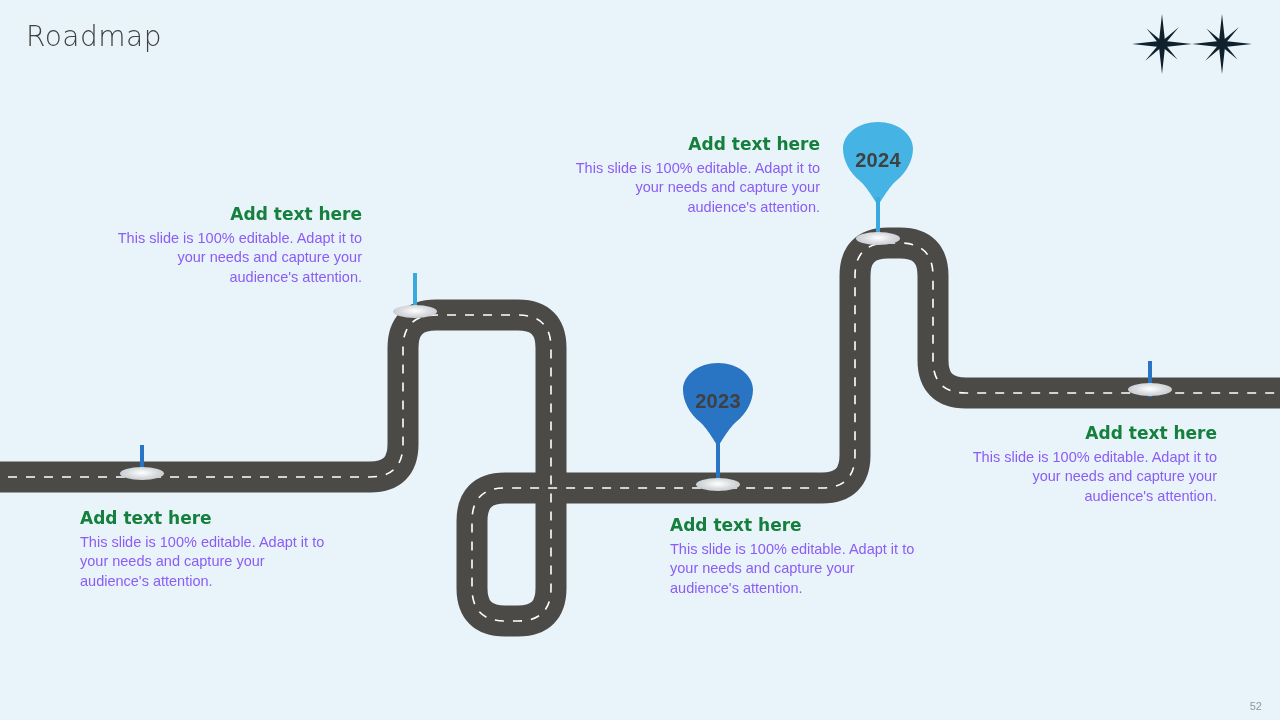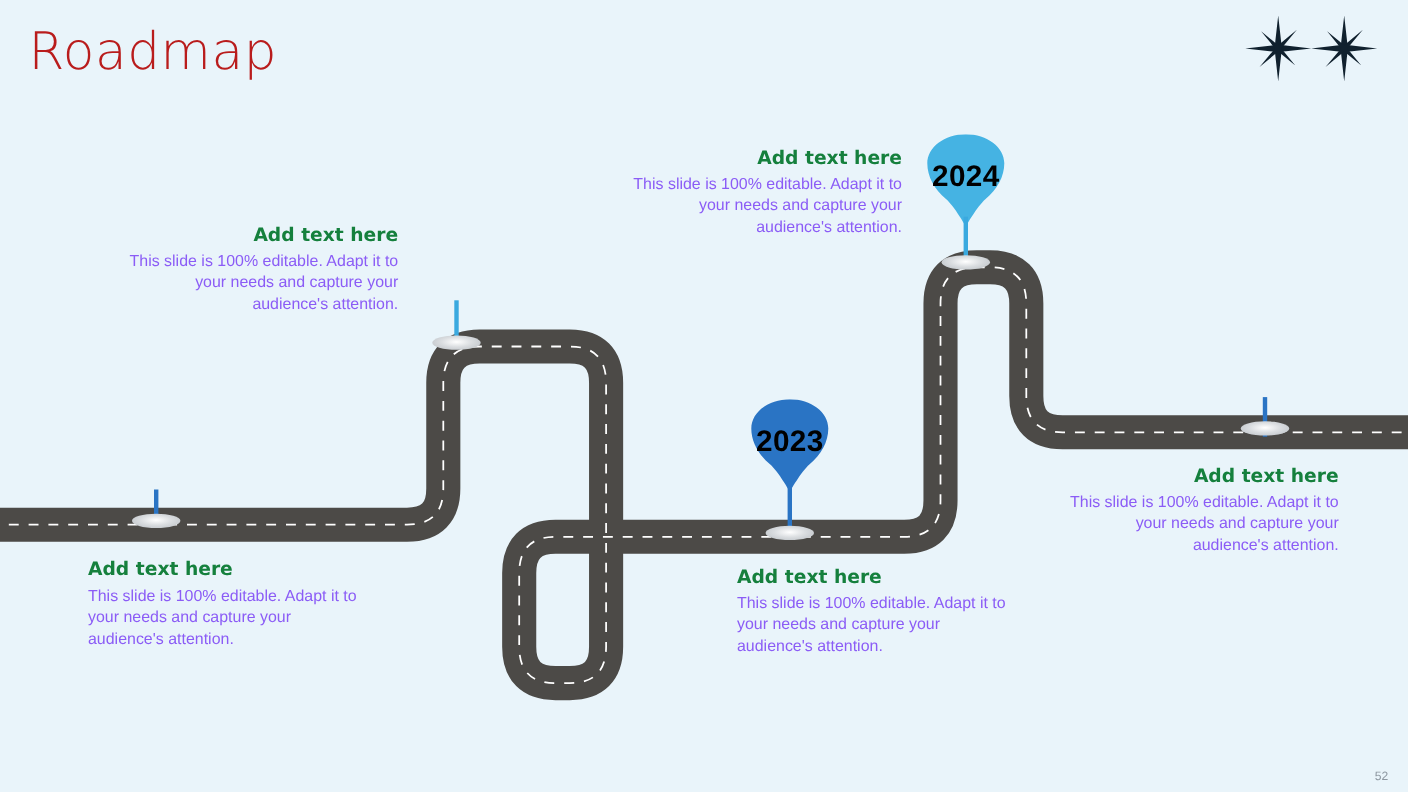--- a/index.html
+++ b/index.html
@@ -14,24 +14,24 @@
     background: #e9f4fa;
     overflow: hidden;
     font-family: "Liberation Sans", sans-serif;
   }
 
   
   #page-title {
     position: absolute;
     left: 26px;
     top: 20px;
-    font-size: 47px;
+    font-size: 28px;
     font-weight: 300;
     letter-spacing: 0.5px;
-    color: #b91c1c;
+    color: #404040;
     font-family: "DejaVu Sans", sans-serif;
   }
 
   
   #sparkles {
     position: absolute;
     right: 28px;
     top: 14px;
     width: 120px;
     height: 62px;
@@ -61,22 +61,22 @@
   }
   .pin-year {
     position: absolute;
     left: 0;
     top: 0;
     width: 84px;
     height: 76px;
     display: flex;
     align-items: center;
     justify-content: center;
-    color: #000000;
-    font-size: 27px;
+    color: #404040;
+    font-size: 20px;
     font-weight: bold;
     letter-spacing: 0.3px;
     pointer-events: none;
   }
   .pin-stem {
     position: absolute;
     left: 50%;
     margin-left: -2px;
     top: 80px;
     width: 4px;

